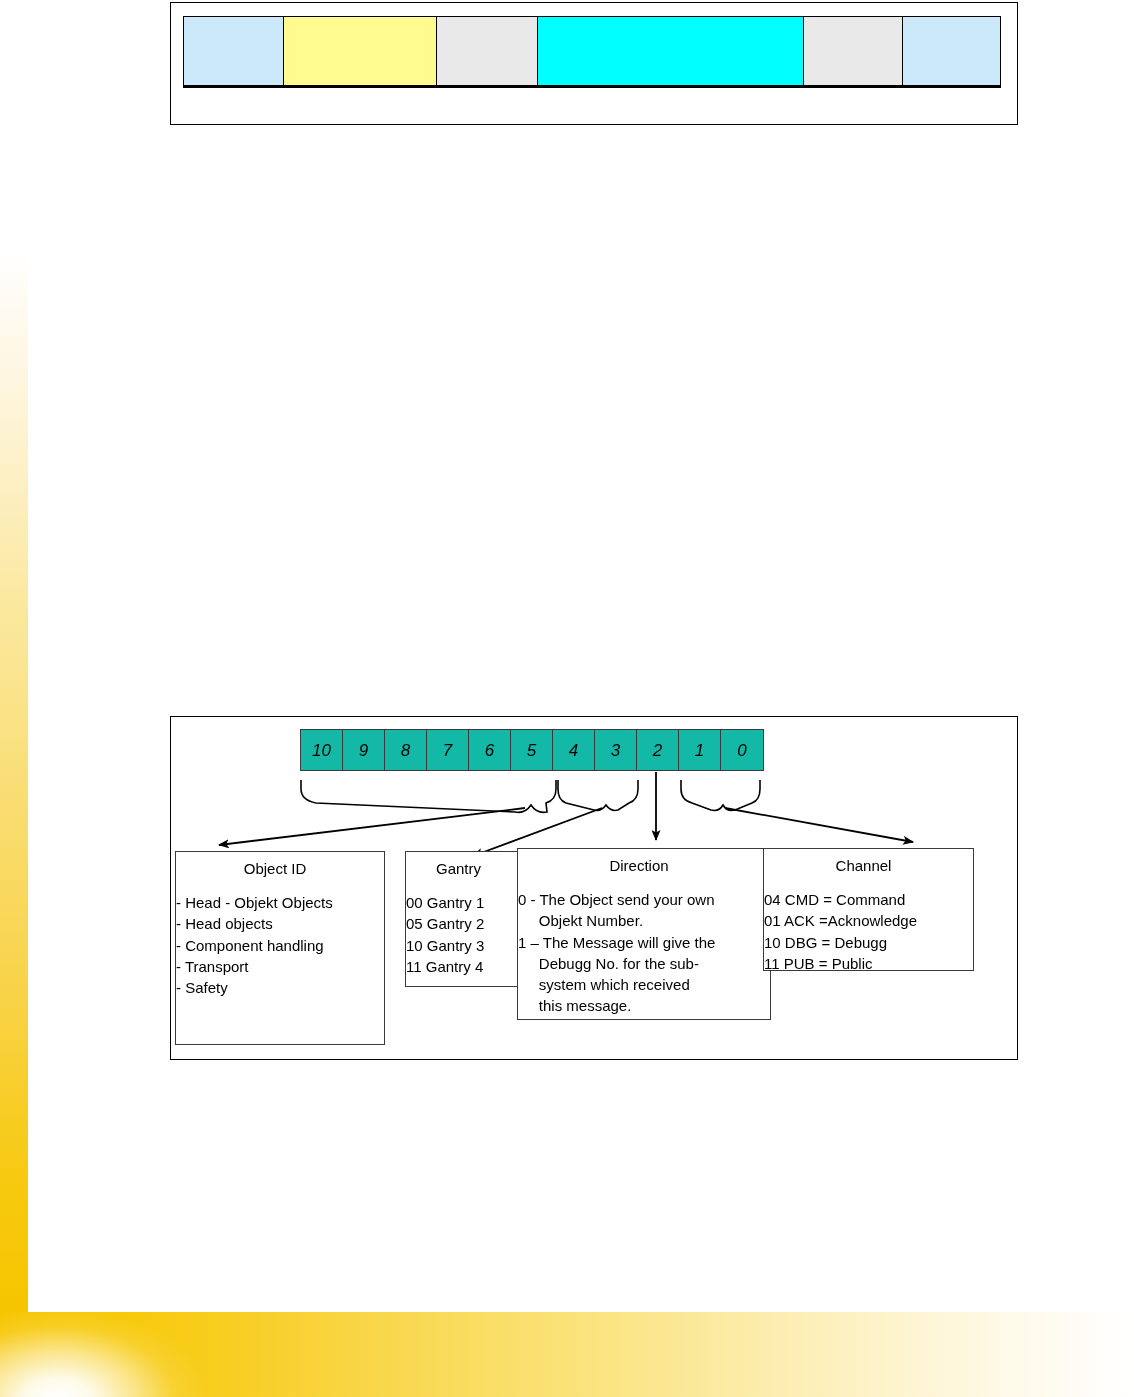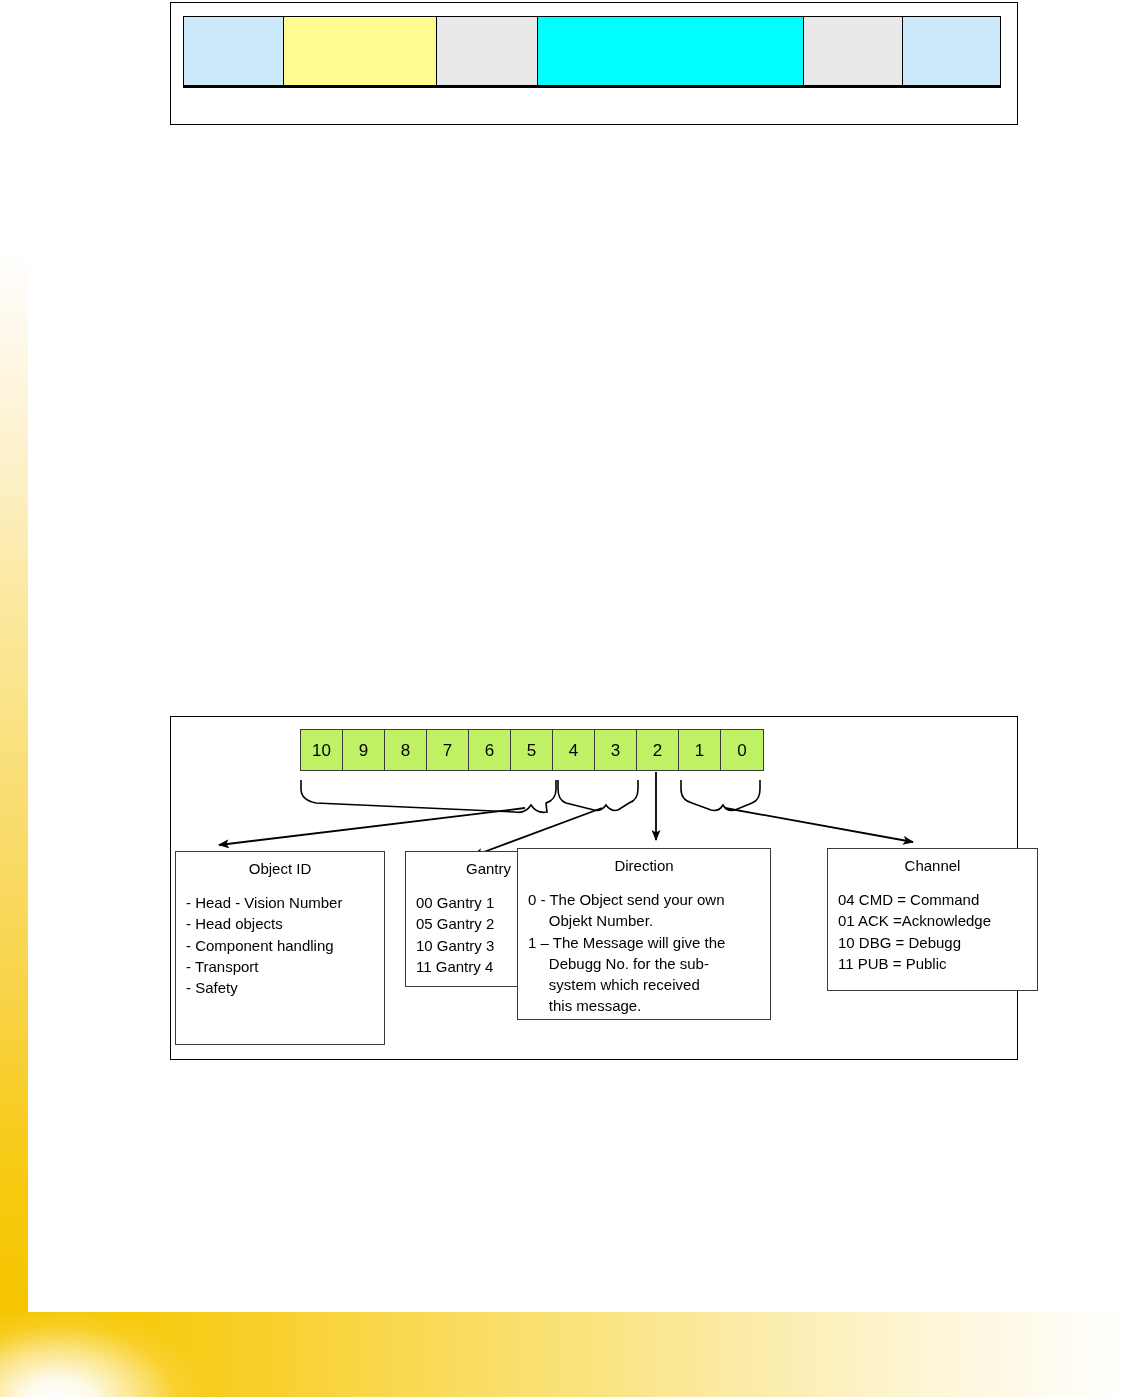--- a/index.html
+++ b/index.html
@@ -107,48 +107,49 @@
   .bitcell {
     width: 42px;
     height: 100%;
     border-right: 1px solid #3a3a3a;
     box-sizing: border-box;
     display: flex;
     align-items: center;
     justify-content: center;
     font-size: 17px;
     line-height: 1;
-    background: #bef264;
+    background: #14b8a6;
+    font-style: italic;
   }
   .bitcell:last-child { border-right: none; }
 
   .descbox {
     position: absolute;
     border: 1px solid #3a3a3a;
     box-sizing: border-box;
     background: #ffffff;
-    padding: 8px 10px 8px 10px;
+    padding: 8px 10px 8px 0;
   }
   .descbox .dtitle {
     font-size: 15px;
     line-height: 1.2;
     margin-bottom: 14px;
   }
   .descbox .dtitle.center { text-align: center; }
-  .descbox .dtitle.left { text-align: right; }
+  .descbox .dtitle.left { text-align: center; }
   .descbox .dline {
     font-size: 15px;
     line-height: 1.42;
     white-space: pre;
   }
 
   #box-objectid { left: 175px; top: 851px; width: 210px; height: 194px; }
   #box-gantry   { left: 405px; top: 851px; width: 117px; height: 136px; }
   #box-direction{ left: 517px; top: 848px; width: 254px; height: 172px; }
-  #box-channel  { left: 827px; top: 848px; width: 211px; height: 143px; }
+  #box-channel  { left: 763px; top: 848px; width: 211px; height: 123px; }
 </style>
 </head>
 <body>
 
 <div class="left-gold-strip"></div>
 <div class="corner-notch"></div>
 <div class="bottom-gold-band"></div>
 <div class="bottom-band-highlight"></div>
 
 <div class="topbar-frame">
@@ -197,21 +198,21 @@
     <div class="bitcell">5</div>
     <div class="bitcell">4</div>
     <div class="bitcell">3</div>
     <div class="bitcell">2</div>
     <div class="bitcell">1</div>
     <div class="bitcell">0</div>
   </div>
 
 <div class="descbox" id="box-objectid">
   <div class="dtitle center">Object ID</div>
-  <div class="dline">- Head - Vision Number</div>
+  <div class="dline">- Head - Objekt Objects</div>
   <div class="dline">- Head objects</div>
   <div class="dline">- Component handling</div>
   <div class="dline">- Transport</div>
   <div class="dline">- Safety</div>
 </div>
 
 <div class="descbox" id="box-gantry">
   <div class="dtitle left">Gantry</div>
   <div class="dline">00 Gantry 1</div>
   <div class="dline">05 Gantry 2</div>

